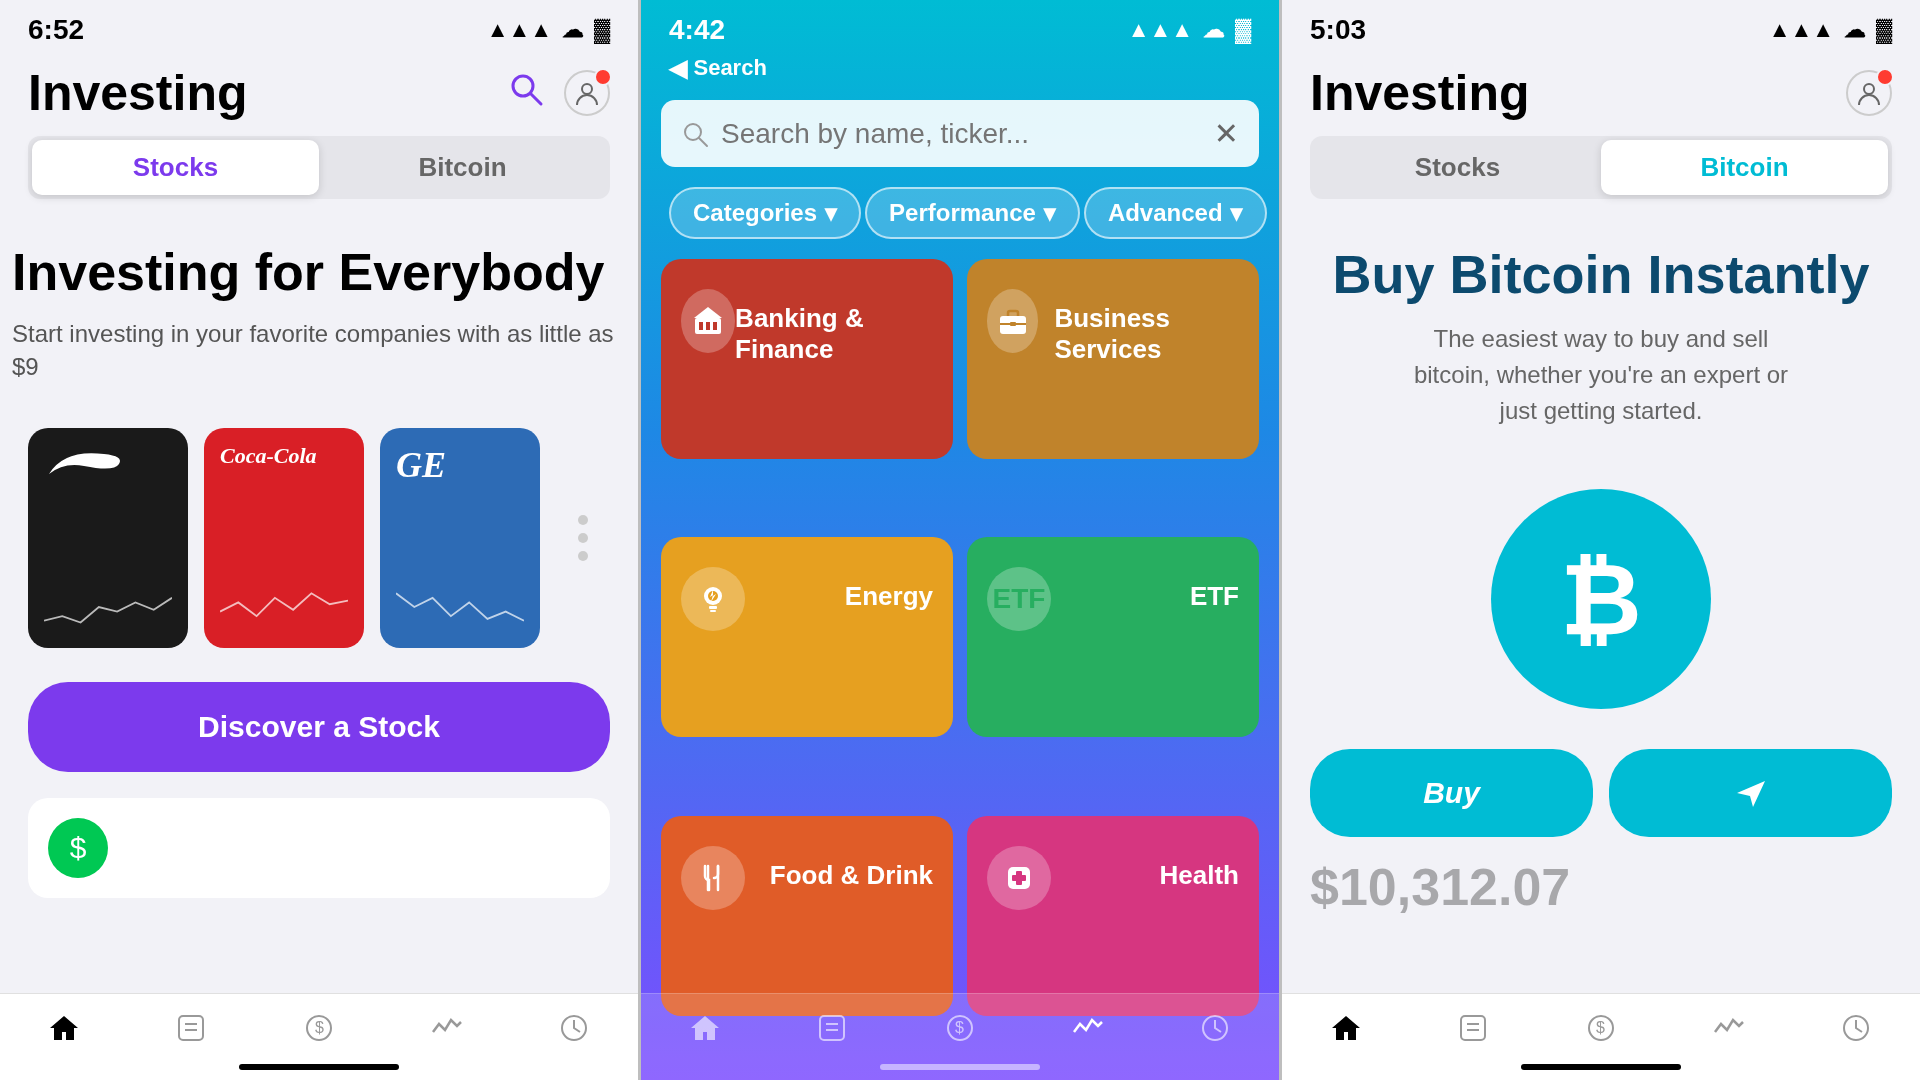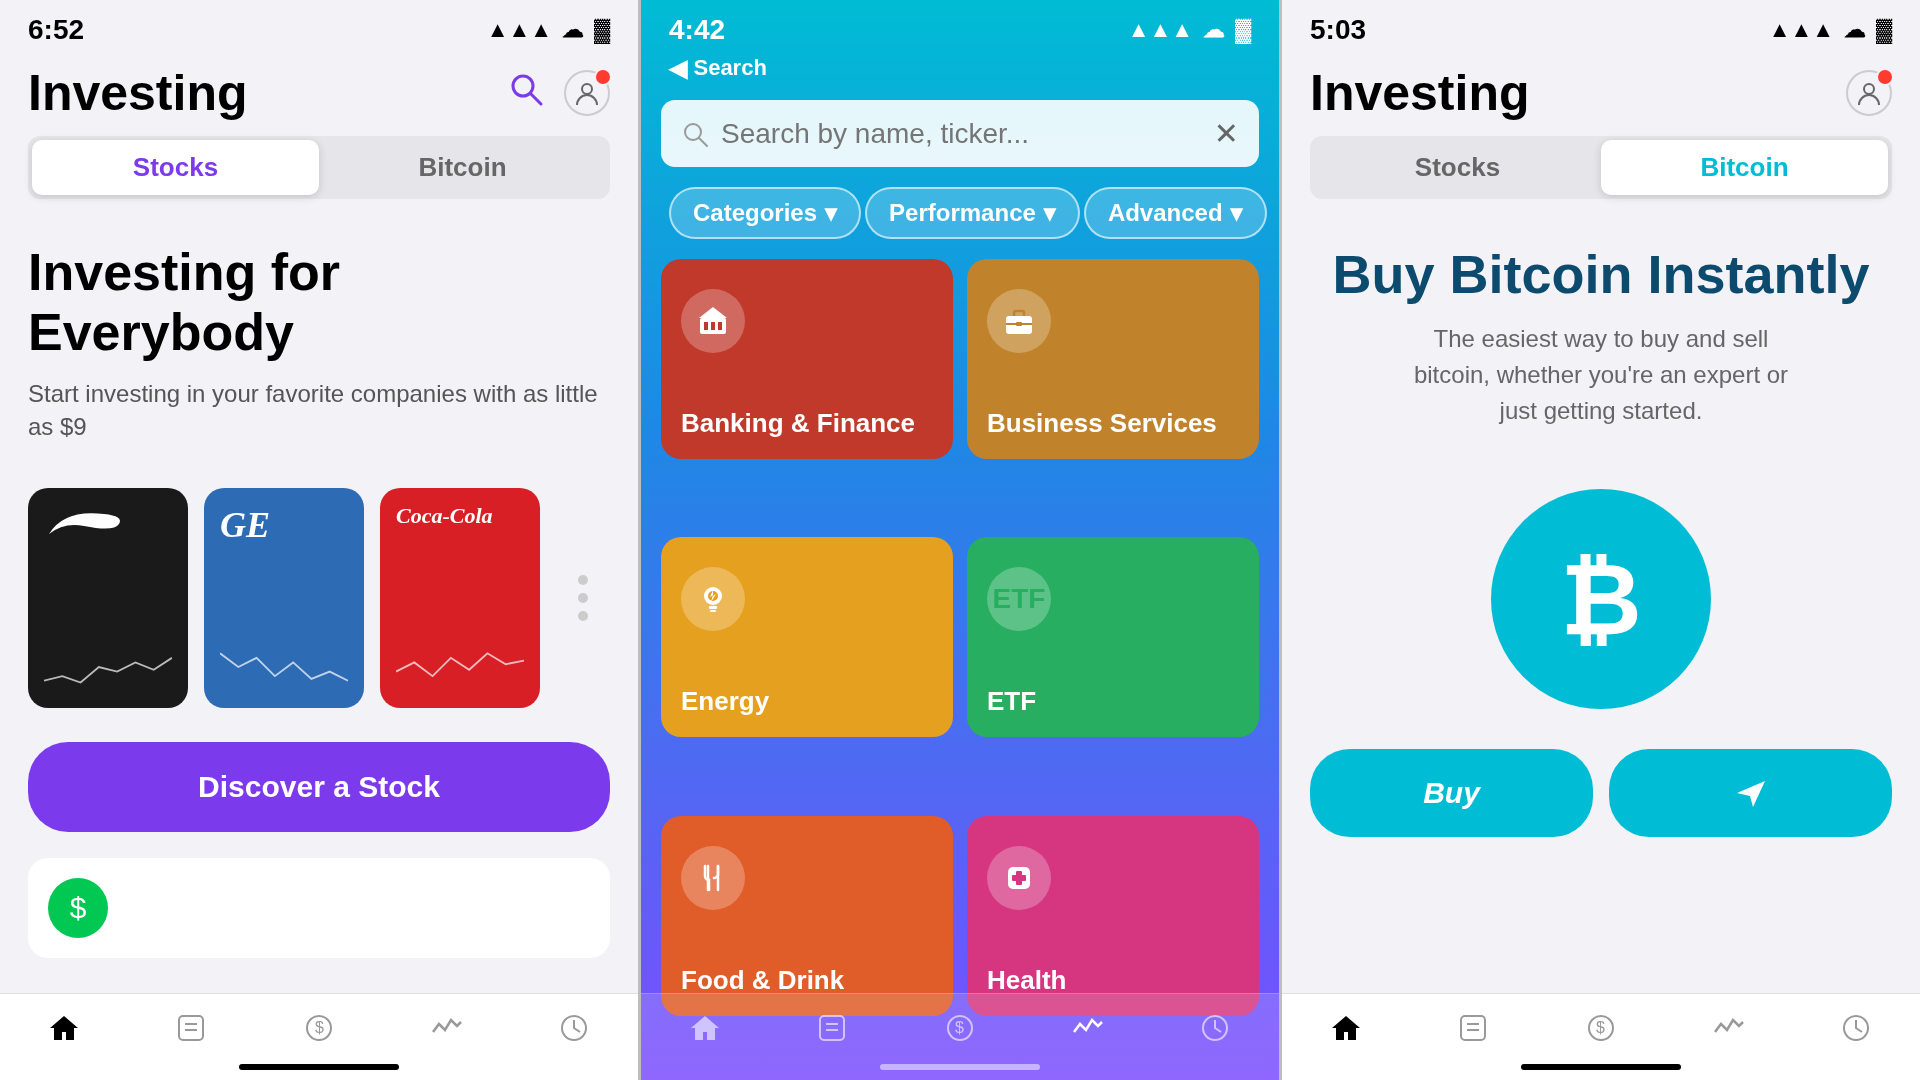--- a/index.html
+++ b/index.html
@@ -85,21 +85,21 @@
       font-size: 26px;
       font-weight: 600;
       cursor: pointer;
     }
     .tab-active-purple { background: #fff; color: #7c3aed; box-shadow: 0 2px 8px rgba(0,0,0,0.15); }
     .tab-active-cyan { background: #fff; color: #00bcd4; box-shadow: 0 2px 8px rgba(0,0,0,0.15); }
     .tab-inactive { color: #666; }
 
     
     .hero {
-      padding: 20px 28px;
+      padding: 20px 12px;
       text-align: left;
     }
     .hero-title {
       font-size: 52px;
       font-weight: 900;
       line-height: 1.15;
       color: #000;
       margin-bottom: 14px;
     }
     .hero-subtitle {
@@ -244,21 +244,21 @@
       grid-template-columns: 1fr 1fr;
       gap: 14px;
       padding: 0 20px;
       overflow-y: auto;
       flex: 1;
     }
     .category-card {
       border-radius: 20px;
       padding: 30px 20px 20px;
       display: flex;
-      flex-direction: column;
+      flex-direction: row;
       align-items: flex-start;
       cursor: pointer;
       height: 200px;
       justify-content: space-between;
     }
     .cat-banking { background: #c0392b; }
     .cat-business { background: #c0832b; gap: 16px; }
     .cat-energy { background: #e6a020; }
     .cat-etf { background: #27ae60; }
     .cat-food { background: #e05c28; }
@@ -442,30 +442,30 @@
     <div class="stock-card card-nike">
       <div style="color:#fff;">
         <svg width="80" height="40" viewBox="0 0 80 40">
           <path d="M5 30 Q20 5 60 10 Q80 12 75 20 Q70 28 40 22 Q20 18 5 30Z" fill="white"></path>
         </svg>
       </div>
       <svg class="chart-svg" viewBox="0 0 140 50">
         <polyline points="0,40 20,35 40,42 60,25 80,30 100,20 120,28 140,15" fill="none" stroke="rgba(255,255,255,0.7)" stroke-width="2"></polyline>
       </svg>
     </div>
+    <div class="stock-card card-coke">
+      <div style="color:#fff; font-size:22px; font-weight:900; font-style:italic; font-family:serif; line-height:1.1;">Coca-Cola</div>
+      <svg class="chart-svg" viewBox="0 0 140 50">
+        <polyline points="0,30 20,20 40,35 60,15 80,28 100,10 120,22 140,18" fill="none" stroke="rgba(255,255,255,0.7)" stroke-width="2"></polyline>
+      </svg>
+    </div>
     <div class="stock-card card-ge">
       <div style="color:#fff; font-size:36px; font-weight:700; font-style:italic; font-family:serif;">GE</div>
       <svg class="chart-svg" viewBox="0 0 140 50">
         <polyline points="0,10 20,25 40,15 60,35 80,20 100,38 120,30 140,40" fill="none" stroke="rgba(255,255,255,0.7)" stroke-width="2"></polyline>
-      </svg>
-    </div>
-    <div class="stock-card card-coke">
-      <div style="color:#fff; font-size:22px; font-weight:900; font-style:italic; font-family:serif; line-height:1.1;">Coca-Cola</div>
-      <svg class="chart-svg" viewBox="0 0 140 50">
-        <polyline points="0,30 20,20 40,35 60,15 80,28 100,10 120,22 140,18" fill="none" stroke="rgba(255,255,255,0.7)" stroke-width="2"></polyline>
       </svg>
     </div>
     <div style="display:flex; align-items:center; justify-content:center; width:60px;">
       <div style="display:flex; flex-direction:column; gap:8px;">
         <div style="width:10px;height:10px;background:#ccc;border-radius:50%;"></div>
         <div style="width:10px;height:10px;background:#ccc;border-radius:50%;"></div>
         <div style="width:10px;height:10px;background:#ccc;border-radius:50%;"></div>
       </div>
     </div>
   </div>
@@ -705,20 +705,21 @@
 
   <div class="action-buttons">
     <button class="btn-buy">Buy</button>
     <button class="btn-send">
       <svg width="36" height="36" viewBox="0 0 36 36" fill="none">
         <path d="M4 18L32 6L20 32L17 21L4 18Z" fill="white"></path>
       </svg>
     </button>
   </div>
 
+  <div class="price-partial">$10,312.07</div>
 
   <div class="bottom-nav">
     <div class="bottom-nav-item bottom-nav-active">
       <svg width="32" height="32" viewBox="0 0 32 32" fill="currentColor">
           <path d="M16 4L2 16h4v12h8v-8h4v8h8V16h4L16 4z"></path>
         </svg>
     </div>
     <div class="bottom-nav-item">
       <svg width="32" height="32" viewBox="0 0 32 32" fill="none" stroke="currentColor" stroke-width="2">
           <rect x="4" y="4" width="24" height="24" rx="4"></rect>

